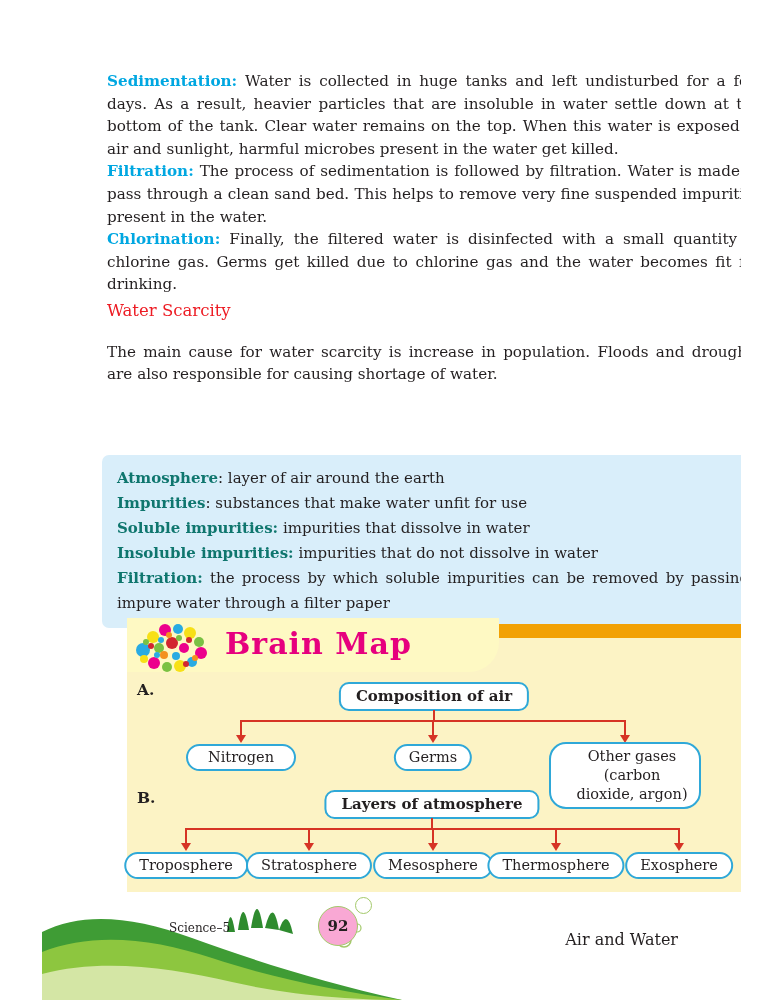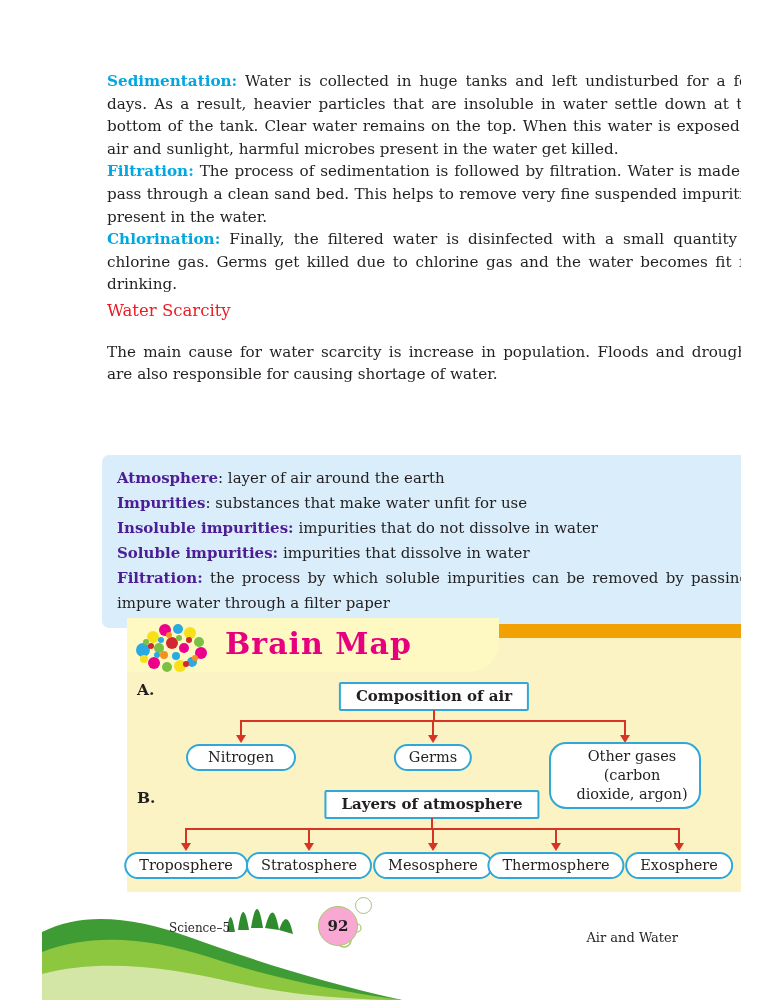--- a/index.html
+++ b/index.html
@@ -19,44 +19,44 @@
   .atm-heading {
     position:absolute; left:64px; top:419px;
     font-family:"Liberation Sans", sans-serif; font-weight:bold; font-size:23px;
     color:#2bb3e8; letter-spacing:2px; text-shadow:2px 2px 0 #c9e9f8;margin-top:32px;
   }
   .memory-box {
     position:absolute; left:60px; top:455px; width:662px;
     background:#d9eefa; border-radius:7px; padding:11px 15px 12px;
     font-size:15px; line-height:25px; text-align:justify;
   }
-  .memory-item b { color:#4c1d95; }
+  .memory-item b { color:#0f766e; }
   
   .brain-panel { position:absolute; left:85px; top:618px; width:635px; height:274px; }
   .bp-yellow { position:absolute; left:0; top:20px; width:622px; height:254px; background:#fcf3c5; }
   .bp-band-top { position:absolute; left:360px; top:6px; width:275px; height:14px; background:#f2a104; }
   .bp-band-right { position:absolute; left:621px; top:6px; width:14px; height:268px; background:#f2a104; }
   .bp-title-block { position:absolute; left:0; top:0; width:372px; height:54px; background:#fef9c3; border-bottom-right-radius:30px; }
   .brain-icon { position:absolute; left:4px; top:2px; }
   .bp-title { position:absolute; left:98px; top:8px; font-size:30px; font-weight:bold; color:#e6007e; letter-spacing:1px; }
   .sec-label { position:absolute; font-weight:bold; font-size:15.5px; }
   .fbox {
     position:absolute; transform:translateX(-50%);
     background:#ffffff; border:2px solid #2fa8d8; border-radius:14px;
     padding:2px 13px; font-size:14.5px; line-height:19px; text-align:center; white-space:nowrap;
   }
-  .fbox.root { font-weight:bold; border-radius:2px; padding:3px 15px; font-size:15px; }
+  .fbox.root { font-weight:bold; border-radius:10px; padding:3px 15px; font-size:15px; }
   .fbox.multi { white-space:normal; width:152px; border-radius:17px; padding:3px 8px; }
   .vl { position:absolute; width:2px; background:#d63425; transform:translateX(-50%); }
   .hl { position:absolute; height:2px; background:#d63425; }
   .ah { position:absolute; width:0; height:0; transform:translateX(-50%);
         border-left:5px solid transparent; border-right:5px solid transparent; border-top:8px solid #d63425; }
   
   .footer-book { position:absolute; left:127px; top:921px; font-size:12px; }
-  .footer-chapter { position:absolute; right:63px; top:930px; font-size:13px; }
+  .footer-chapter { position:absolute; right:63px; top:930px; font-size:16px; }
   .page-bubble {
     position:absolute; left:276px; top:906px; width:40px; height:40px;
     border:1.5px solid #a3c96a; border-radius:50%; background:#f9a8d4;
     display:flex; align-items:center; justify-content:center; font-weight:bold; font-size:15px;
   }
   .page-bubble-small { position:absolute; left:313px; top:897px; width:17px; height:17px;
     border:1.3px solid #a3c96a; border-radius:50%; background:#ffffff; }
   .grass { position:absolute; left:0; top:886px; }
 </style>
 </head>
@@ -79,22 +79,22 @@
     </p>
     <h3 class="red-heading">Water Scarcity</h3>
     <p class="para gap">The main cause for water scarcity is increase in population. Floods and droughts are also responsible for causing shortage of water.</p>
   </section>
 
   <div class="atm-heading">ADD TO MEMORY</div>
 
   <div class="memory-box">
     <div class="memory-item"><b>Atmosphere</b><span>: layer of air around the earth</span></div>
     <div class="memory-item"><b>Impurities</b><span>: substances that make water unfit for use</span></div>
+    <div class="memory-item"><b>Soluble impurities:</b><span> impurities that dissolve in water</span></div>
     <div class="memory-item"><b>Insoluble impurities:</b><span> impurities that do not dissolve in water</span></div>
-    <div class="memory-item"><b>Soluble impurities:</b><span> impurities that dissolve in water</span></div>
     <div class="memory-item"><b>Filtration:</b><span> the process by which soluble impurities can be removed by passing impure water through a filter paper</span></div>
   </div>
 
   <div class="brain-panel">
     <div class="bp-yellow"></div>
     <div class="bp-band-top"></div>
     <div class="bp-band-right"></div>
     <div class="bp-title-block">
       <svg class="brain-icon" width="80" height="52" viewBox="0 0 80 52">
         <circle cx="12" cy="30" r="7" fill="#29abe2"></circle>

